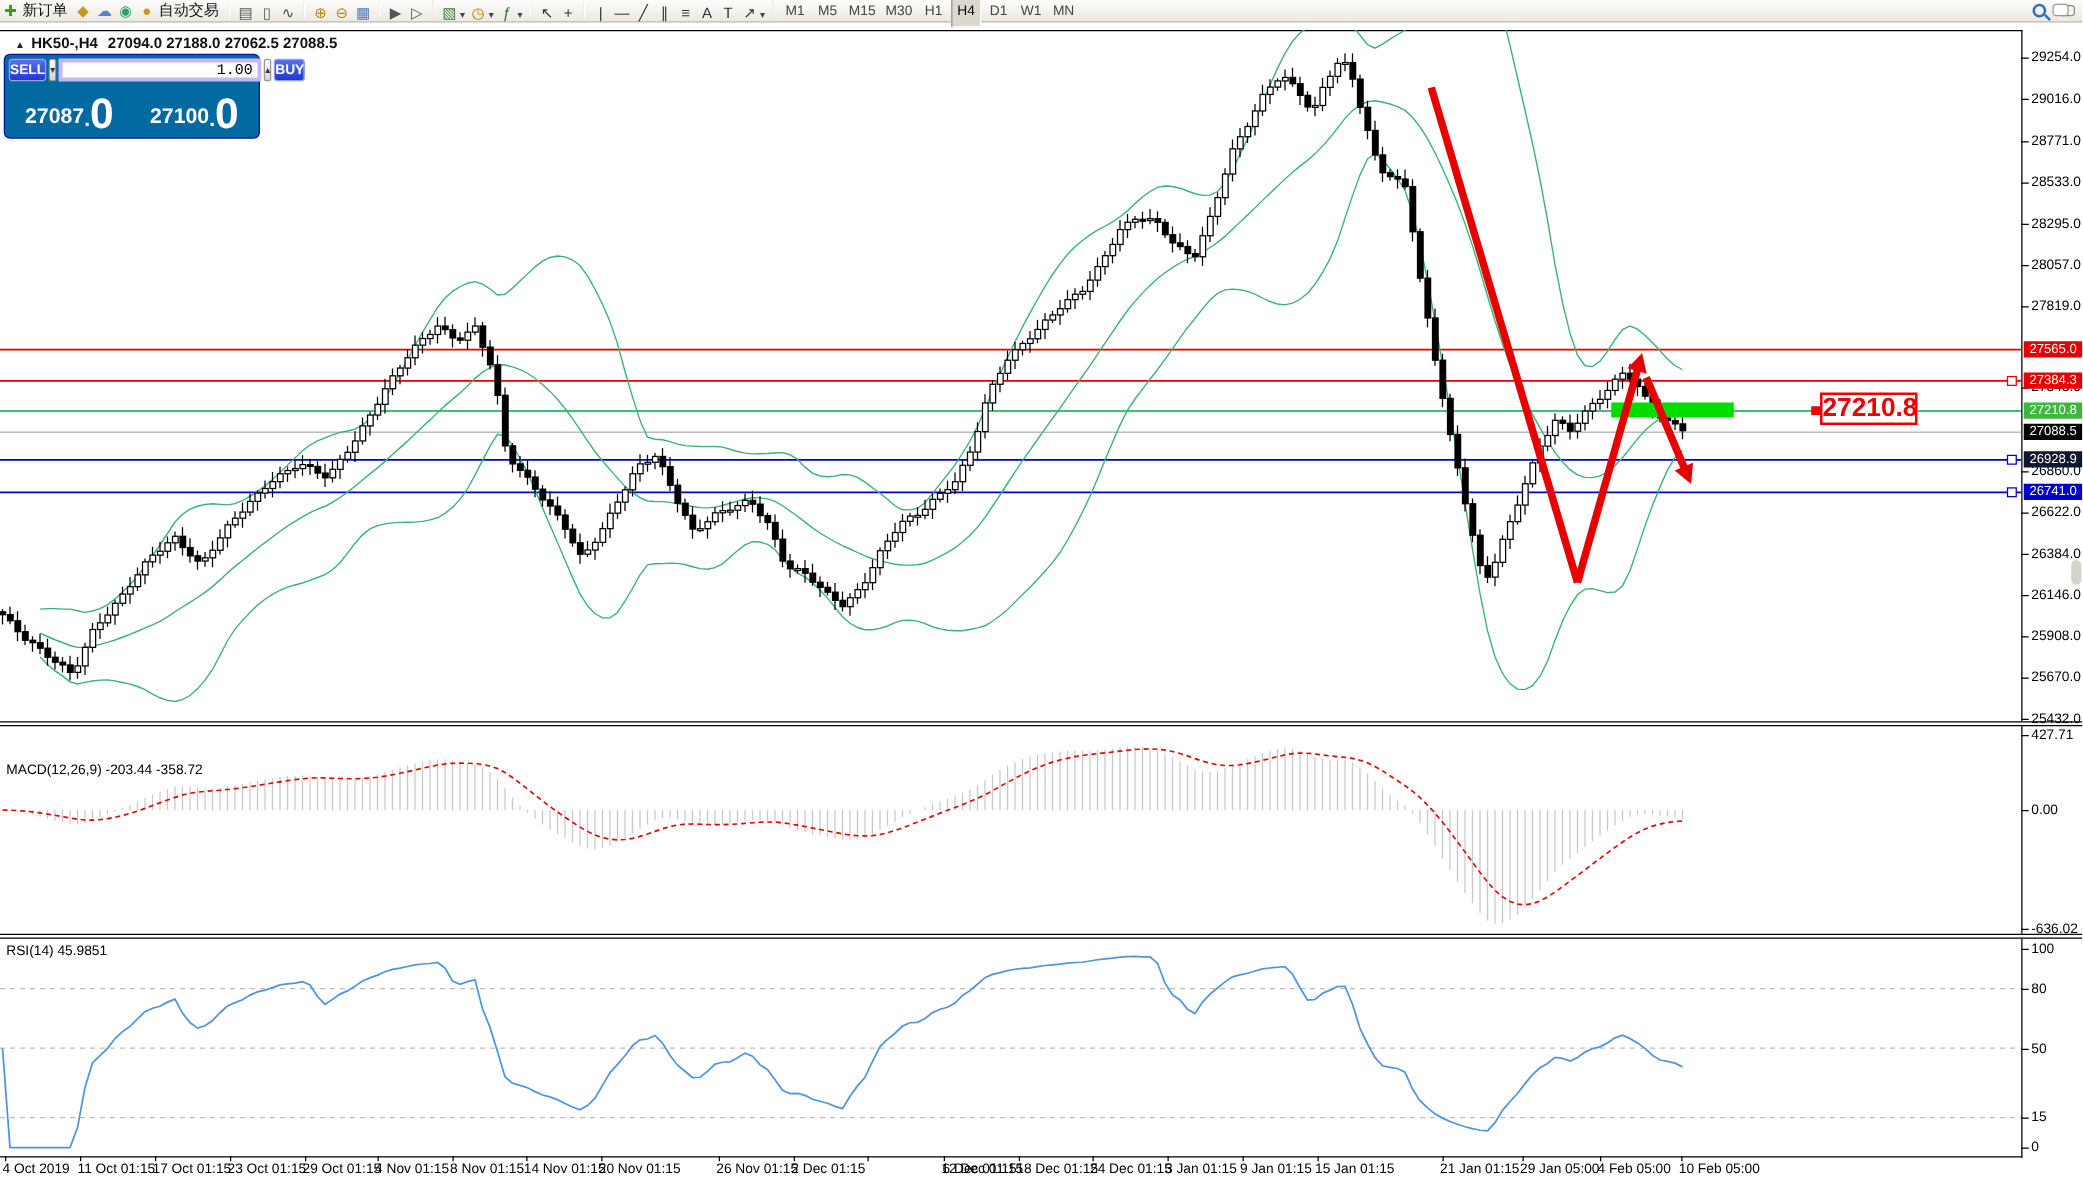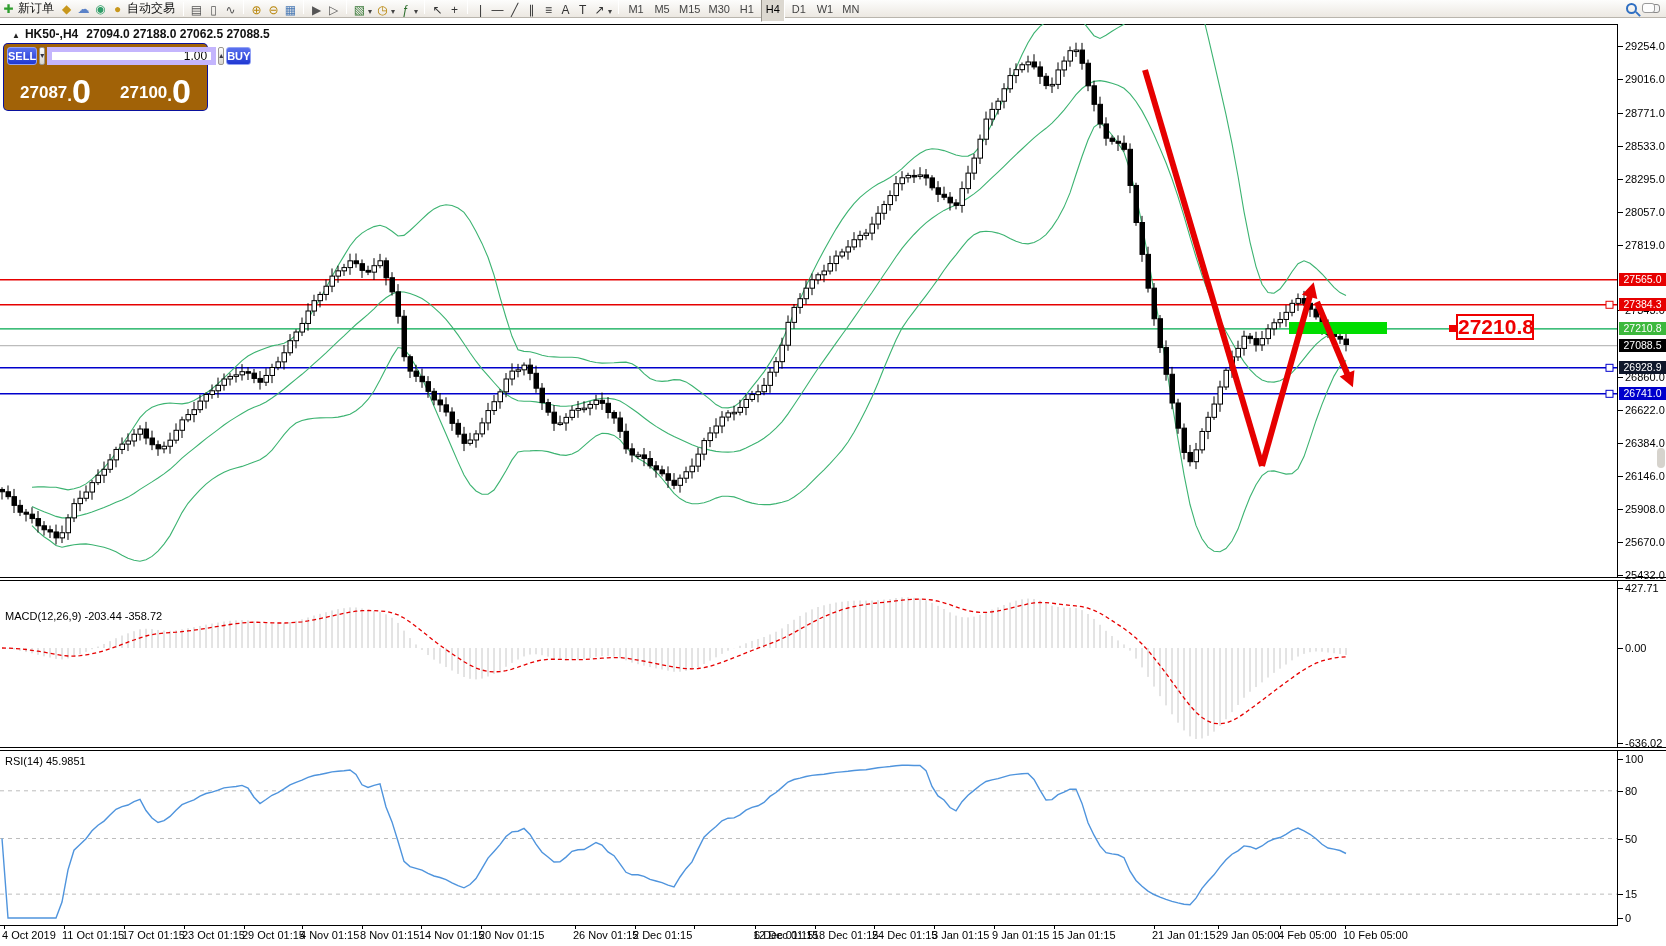--- a/index.html
+++ b/index.html
@@ -29,28 +29,28 @@
   .frame-line { position:absolute; background:#000; }
   .separator { position:absolute; left:0; width:1666px; height:4px; background:#fff; border-top:1px solid #000; border-bottom:1px solid #000; }
   svg { position:absolute; left:0; }
 
   
   #chart-header { position:absolute; left:12px; top:27px; font-size:12px; font-weight:bold; color:#111; z-index:5; }
   #chart-header .tri { font-size:8px; margin-right:5px; color:#222; }
   #chart-header .ohlc { font-weight:bold; margin-left:8px; }
 
   
-  #trade-panel { position:absolute; left:4px; top:44px; width:203px; height:66px; background:#a16207;
+  #trade-panel { position:absolute; left:4px; top:44px; width:203px; height:66px; background:#0369a1;
     border-radius:4px; padding:3px; z-index:6; box-shadow:0 0 0 1px #0a119c; }
   .tp-row1 { display:flex; height:18px; gap:2px; }
   .tp-btn { width:46px; height:18px; background:linear-gradient(#5a71ef,#2038d2); border:1px solid #93a2f5; border-radius:3px;
     color:#fff; font-size:11px; font-weight:bold; text-align:center; line-height:16px; }
   .tp-spin { width:14px; height:18px; background:linear-gradient(#fdfdfd,#d8d5cf); border:1px solid #9a968e; border-radius:2px;
     font-size:8px; color:#334; text-align:center; line-height:16px; }
-  .tp-vol { flex:1; height:18px; border:5px solid #c4b5fd; font-size:12px; text-align:right; padding-right:4px; font-family:Liberation Sans, sans-serif; }
+  .tp-vol { flex:1; height:18px; border:3px solid #c4b5fd; font-size:12px; text-align:right; padding-right:4px; font-family:Liberation Mono, monospace; }
   .tp-row2 { display:flex; margin-top:3px; gap:3px; }
   .tp-price { width:97px; height:40px; color:#fff; display:flex; align-items:flex-end; justify-content:center; padding-bottom:2px; }
   .tp-price .main { font-size:17px; font-weight:bold; line-height:26px; }
   .tp-price .dot { font-size:17px; font-weight:bold; }
   .tp-price .big { font-size:34px; font-weight:bold; line-height:30px; }
 
   
   .tick-label { position:absolute; left:1625px; font-size:11px; color:#000; }
   .tick-dash { position:absolute; left:1617px; width:6px; height:1px; background:#000; }
   .badge { position:absolute; left:1619px; width:47px; height:13px; font-size:10.5px; color:#fff; text-align:center; line-height:13px; }

